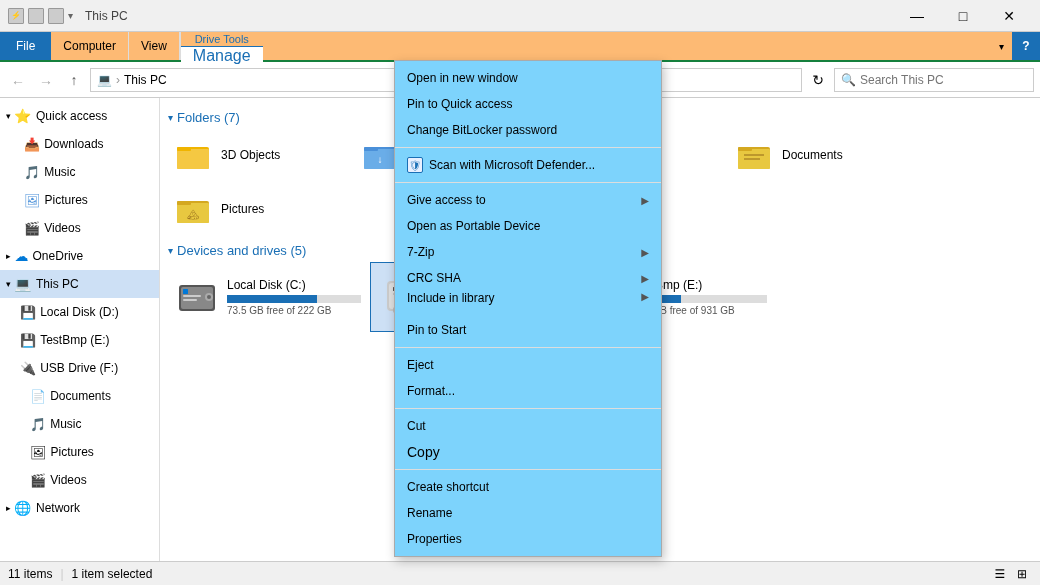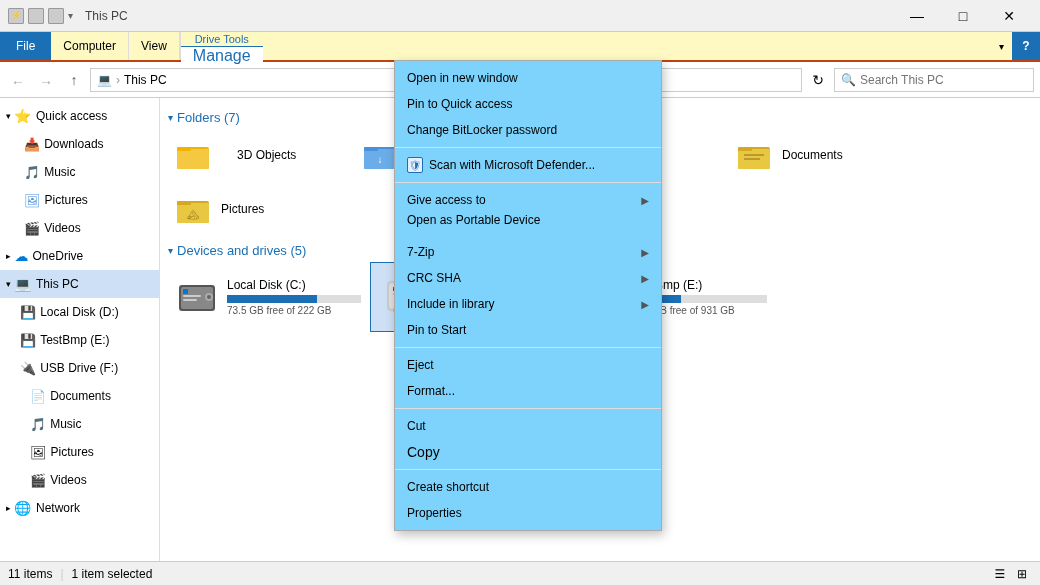--- a/index.html
+++ b/index.html
@@ -16,21 +16,21 @@
     <div style="font-size:10px;color:#666;">▾</div>
   </div>
   <span style="font-size:12px;color:#444;margin-left:12px;">This PC</span>
   <div style="margin-left:auto;display:flex;">
     <button style="width:46px;height:32px;border:none;background:transparent;cursor:pointer;font-size:14px;">—</button>
     <button style="width:46px;height:32px;border:none;background:transparent;cursor:pointer;font-size:14px;">□</button>
     <button style="width:46px;height:32px;border:none;background:transparent;cursor:pointer;font-size:14px;">✕</button>
   </div>
 </div>
 
-<div style="background:#fef9c3; border-bottom:2px solid #c2410c;">
+<div style="background:#fdba74; border-bottom:2px solid #15803d;">
   <div style="display:flex; align-items:stretch; height:28px;">
     <div style="background:#1a6fb5;color:white;padding:0 16px;display:flex;align-items:center;font-size:12px;cursor:pointer;">File</div>
     <div style="padding:0 12px;display:flex;align-items:center;font-size:12px;cursor:pointer;border-right:1px solid #ddd;">Computer</div>
     <div style="padding:0 12px;display:flex;align-items:center;font-size:12px;cursor:pointer;border-right:1px solid #ddd;">View</div>
     <div style="display:flex;flex-direction:column;border-left:1px solid #ddd;">
       <div style="font-size:11px;text-align:center;border-bottom:1px solid #1a6fb5;color:#1a6fb5;padding:0 12px;line-height:14px;">Drive Tools</div>
       <div style="padding:0 12px;display:flex;align-items:center;font-size:16px;cursor:pointer;background:#fff;color:#1a6fb5;flex:1;">Manage</div>
     </div>
     <div style="margin-left:auto;padding:0 8px;display:flex;align-items:center;font-size:10px;cursor:pointer;">▾</div>
     <div style="width:28px;height:28px;background:#1a6fb5;color:white;display:flex;align-items:center;justify-content:center;cursor:pointer;font-weight:bold;font-size:12px;">?</div>
@@ -131,21 +131,21 @@
 
   <div style="flex:1;background:#fff;overflow-y:auto;padding:8px;position:relative;">
 
     <div style="display:flex;align-items:center;font-size:13px;color:#1a6fb5;margin:4px 0;gap:4px;cursor:pointer;">
       <span style="font-size:10px;">▾</span>
       <span>Folders (7)</span>
     </div>
 
     <div style="display:flex;flex-wrap:wrap;gap:2px;margin-bottom:8px;">
 
-      <div style="display:flex;align-items:center;width:185px;height:52px;padding:4px;gap:24px;cursor:pointer;border:1px solid transparent;">
+      <div style="display:flex;align-items:center;width:185px;height:52px;padding:4px;gap:8px;cursor:pointer;border:1px solid transparent;">
         <div style="width:40px;height:40px;display:flex;align-items:center;justify-content:center;">
           <svg width="36" height="36" viewBox="0 0 36 36">
               <rect x="2" y="10" width="32" height="22" rx="2" fill="#f0b400"></rect>
               <rect x="2" y="12" width="32" height="20" rx="1" fill="#f5c842"></rect>
               <rect x="2" y="10" width="14" height="4" rx="1" fill="#f0b400"></rect>
             </svg>
         </div>
         <span style="font-size:12px;">3D Objects</span>
       </div>
 
@@ -291,32 +291,32 @@
     <span style="width:16px;height:16px;border:1px solid #1a6fb5;background:#e8f0ff;display:flex;align-items:center;justify-content:center;font-size:10px;color:#1a6fb5;border-radius:2px;flex-shrink:0;">🛡</span>
     <span>Scan with Microsoft Defender...</span>
   </div>
 
   <div style="height:1px;background:#ddd;margin:4px 0;"></div>
 
   <div style="display:flex;align-items:center;height:26px;padding:0 12px;cursor:pointer;font-size:12px;justify-content:space-between;">
     <span>Give access to</span>
     <span style="font-size:10px;color:#555;">▶</span>
   </div>
-  <div style="display:flex;height:26px;padding:0 12px;cursor:pointer;font-size:12px;">
+  <div style="display:flex;align-items:center;height:26px;padding:0 12px;cursor:pointer;font-size:12px;">
     <span>Open as Portable Device</span>
   </div>
   <div style="display:flex;align-items:center;height:26px;padding:0 12px;cursor:pointer;font-size:12px;justify-content:space-between;">
     <span>7-Zip</span>
     <span style="font-size:10px;color:#555;">▶</span>
   </div>
   <div style="display:flex;align-items:center;height:26px;padding:0 12px;cursor:pointer;font-size:12px;justify-content:space-between;">
     <span>CRC SHA</span>
     <span style="font-size:10px;color:#555;">▶</span>
   </div>
-  <div style="display:flex;align-items:center;height:26px;padding:0 12px;cursor:pointer;font-size:12px;justify-content:space-between;">
+  <div style="display:flex;align-items:flex-start;height:26px;padding:0 12px;cursor:pointer;font-size:12px;justify-content:space-between;">
     <span>Include in library</span>
     <span style="font-size:10px;color:#555;">▶</span>
   </div>
   <div style="display:flex;align-items:center;height:26px;padding:0 12px;cursor:pointer;font-size:12px;">
     <span>Pin to Start</span>
   </div>
 
   <div style="height:1px;background:#ddd;margin:4px 0;"></div>
 
   <div style="display:flex;align-items:center;height:26px;padding:0 12px;cursor:pointer;font-size:12px;">
@@ -332,20 +332,23 @@
     <span>Cut</span>
   </div>
   <div style="display:flex;align-items:center;height:26px;padding:0 12px;cursor:pointer;font-size:14px;">
     <span>Copy</span>
   </div>
 
   <div style="height:1px;background:#ddd;margin:4px 0;"></div>
 
   <div style="display:flex;align-items:center;height:26px;padding:0 12px;cursor:pointer;font-size:12px;">
     <span>Create shortcut</span>
+  </div>
+  <div style="display:flex;align-items:center;height:26px;padding:0 12px;cursor:pointer;font-size:12px;">
+    <span>Rename</span>
   </div>
   <div style="display:flex;align-items:center;height:26px;padding:0 12px;cursor:pointer;font-size:12px;">
     <span>Properties</span>
   </div>
 </div>
 
 <div style="position:absolute;bottom:0;left:0;right:0;display:flex;align-items:center;height:24px;background:#f0f0f0;border-top:1px solid #ccc;padding:0 8px;font-size:12px;margin-top:17px;">
   <span>11 items</span>
   <span style="margin:0 8px;color:#ccc;">|</span>
   <span>1 item selected</span>

